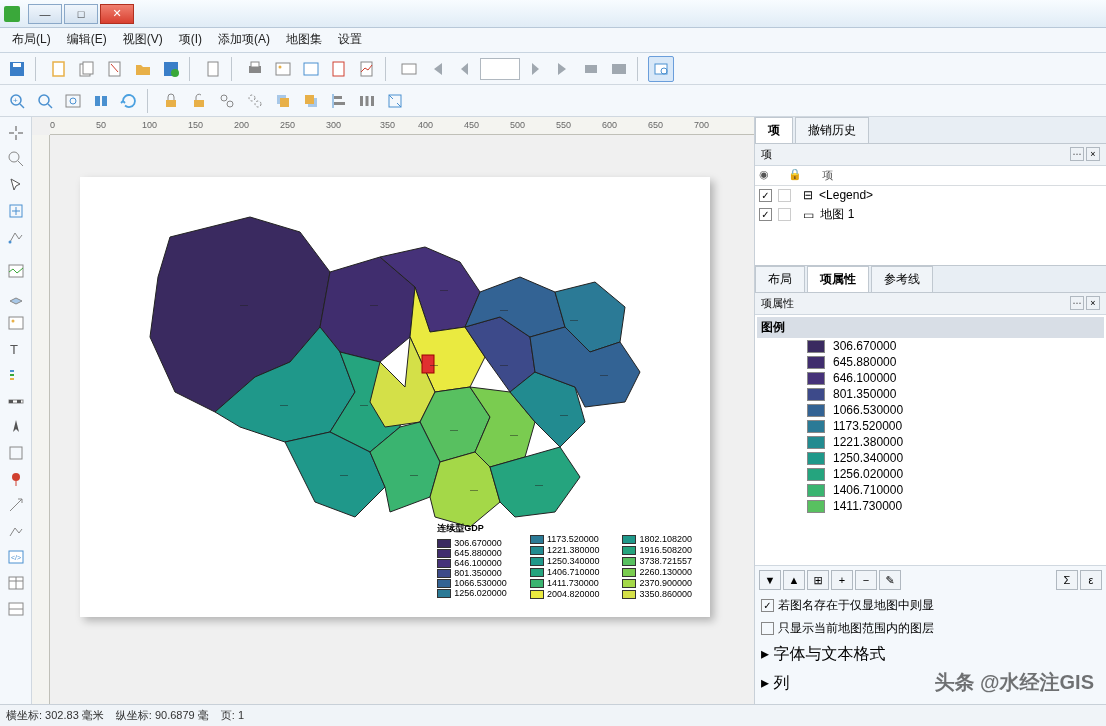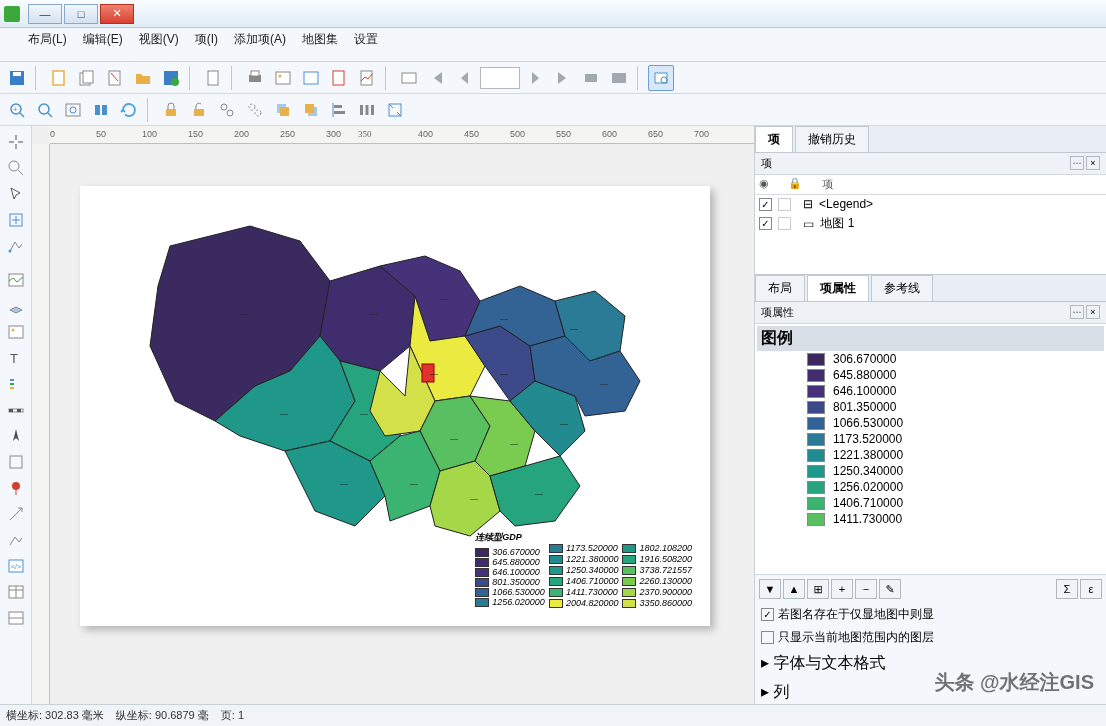--- a/index.html
+++ b/index.html
@@ -7,21 +7,21 @@
 
 
 .titlebar { height: 28px; background: linear-gradient(#f8fcff,#e0ecf6); border-bottom: 1px solid #b8c8d8; display: flex; align-items: center; padding: 0 4px; }
 .titlebar .qicon { width:16px; height:16px; margin-right:6px; background:#3aa83a; border-radius:2px; display:inline-block; }
 .titlebar .title { flex:1; color:#333; font-size:12px; }
 .winbtns { display:flex; }
 .winbtn { width:34px; height:20px; border:1px solid #8aa8c8; background:linear-gradient(#f0f6fc,#d4e2f0); margin-left:2px; display:flex; align-items:center; justify-content:center; font-size:11px; color:#333; cursor:pointer; }
 .winbtn.close { background:linear-gradient(#f08070,#d84030); color:#fff; border-color:#b03020; }
 
 
-.menubar { height:34px; background:#f4f8fc; border-bottom:1px solid #c8d4e0; display:flex; padding-left:20px; }
+.menubar { height:25px; background:#f4f8fc; border-bottom:1px solid #c8d4e0; display:flex; padding-left:4px; }
 .menuitem { padding:3px 8px; font-size:12px; color:#222; cursor:pointer; }
 
 
 .toolbar { height:32px; background:#f4f8fc; border-bottom:1px solid #d0d8e0; display:flex; align-items:center; padding:0 4px; gap:2px; }
 .tbsep { width:6px; height:24px; border-left:1px solid #c0c8d0; margin:0 3px; }
 .tbtn { width:26px; height:26px; display:flex; align-items:center; justify-content:center; border:1px solid transparent; border-radius:2px; cursor:pointer; }
 .tbtn svg { width:18px; height:18px; }
 .tbtnbox { width:40px; height:22px; border:1px solid #b0b8c0; background:#fff; font-size:11px; text-align:center; }
 
 
@@ -30,21 +30,21 @@
 .lefttools .tbtn { width:24px; height:24px; }
 
 .canvaswrap { flex:1; background:#f0f0f0; position:relative; overflow:hidden; }
 .ruler-h { height:18px; background:#f4f4f0; border-bottom:1px solid #c0c0b8; position:relative; font-size:9px; color:#666; overflow:hidden; margin-left:18px;}
 .ruler-h span{position:absolute;top:3px;}
 .ruler-v { position:absolute; top:18px; left:0; width:18px; height:600px; background:#f4f4f0; border-right:1px solid #c0c0b8; }
 .page { position:absolute; top:60px; left:48px; width:630px; height:440px; background:#fff; box-shadow:4px 4px 8px rgba(0,0,0,.25); }
 
 .mapsvg { width:100%; height:100%; }
 
-.legend { position:absolute; right:18px; bottom:18px; font-size:9px; display:flex; gap:4px;font-style:italic; }
+.legend { position:absolute; right:18px; bottom:18px; font-size:9px; display:flex; gap:23px; }
 .legcol { display:flex; flex-direction:column; gap:1px; }
 .legrow { display:flex; align-items:center; gap:3px; }
 .legsw { width:14px; height:9px; }
 .legtitle { font-size:9px; font-weight:bold; margin-bottom:2px; }
 
 
 .rightpanel { width:352px; background:#f4f8fc; border-left:1px solid #c8d0d8; display:flex; flex-direction:column; }
 .tabrow { display:flex; border-bottom:1px solid #c0c8d0; background:#e8eef4; }
 .tab { padding:4px 12px; font-size:12px; border:1px solid #c0c8d0; border-bottom:none; background:#f0f4f8; margin-right:2px; cursor:pointer; }
 .tab.active { background:#fff; font-weight:bold; }
@@ -52,21 +52,21 @@
 .panelhead span{flex:1;}
 .panelhead .pbtn{width:14px;height:14px;border:1px solid #b0b8c0;margin-left:2px;font-size:9px;text-align:center;line-height:12px;cursor:pointer;}
 .layerlist { background:#fff; flex:0 0 100px; border-bottom:1px solid #c0c8d0; }
 .layerhead { display:flex; font-size:11px; border-bottom:1px solid #d8dce0; padding:2px 4px; gap:20px; color:#555;}
 .layerrow { display:flex; align-items:center; padding:2px 4px; gap:6px; font-size:12px; }
 .chk { width:13px; height:13px; border:1px solid #888; display:inline-flex; align-items:center; justify-content:center; font-size:10px; }
 .lock { width:13px; height:13px; border:1px solid #ccc; }
 
 .propsection { flex:1; display:flex; flex-direction:column; overflow:hidden; }
 .propbody { flex:1; overflow:auto; background:#fff; padding:2px; }
-.proptree .hdr { background:#d8dee6; padding:2px 4px; font-size:16px; font-weight:bold; }
+.proptree .hdr { background:#d8dee6; padding:2px 4px; font-size:12px; font-weight:bold; }
 .legenditem { display:flex; align-items:center; padding:1px 4px 1px 50px; gap:8px; font-size:12px; }
 .legenditem .sw { width:18px; height:13px; border:1px solid #888; }
 .btnrow { display:flex; gap:2px; padding:4px; border-top:1px solid #d0d8e0; }
 .btnrow .mini { width:22px; height:20px; border:1px solid #b0b8c0; background:#f0f4f8; font-size:11px; display:flex; align-items:center; justify-content:center; cursor:pointer;}
 .optrow { padding:3px 6px; font-size:12px; display:flex; align-items:center; gap:4px; }
 .expander { padding:4px 6px; font-size:16px; cursor:pointer; }
 .expander::before { content:"▸ "; }
 
 
 .statusbar { height:22px; background:#f0f4f8; border-top:1px solid #c8d0d8; display:flex; align-items:center; font-size:11px; padding:0 6px; gap:12px; color:#333; position:absolute; bottom:0; left:0; right:0;}
@@ -418,21 +418,21 @@
 
   <div class="canvaswrap">
     <div class="ruler-h">
         <span style="left: 0px;">0</span>
         <span style="left: 46px;">50</span>
         <span style="left: 92px;">100</span>
         <span style="left: 138px;">150</span>
         <span style="left: 184px;">200</span>
         <span style="left: 230px;">250</span>
         <span style="left: 276px;">300</span>
-        <span style="left: 308px; font-family: Liberation Serif, serif;">350</span>
+        <span style="left: 330px;">350</span>
         <span style="left: 368px;">400</span>
         <span style="left: 414px;">450</span>
         <span style="left: 460px;">500</span>
         <span style="left: 506px;">550</span>
         <span style="left: 552px;">600</span>
         <span style="left: 598px;">650</span>
         <span style="left: 644px;">700</span>
       </div>
     <div class="ruler-v"></div>
     <div class="page">

